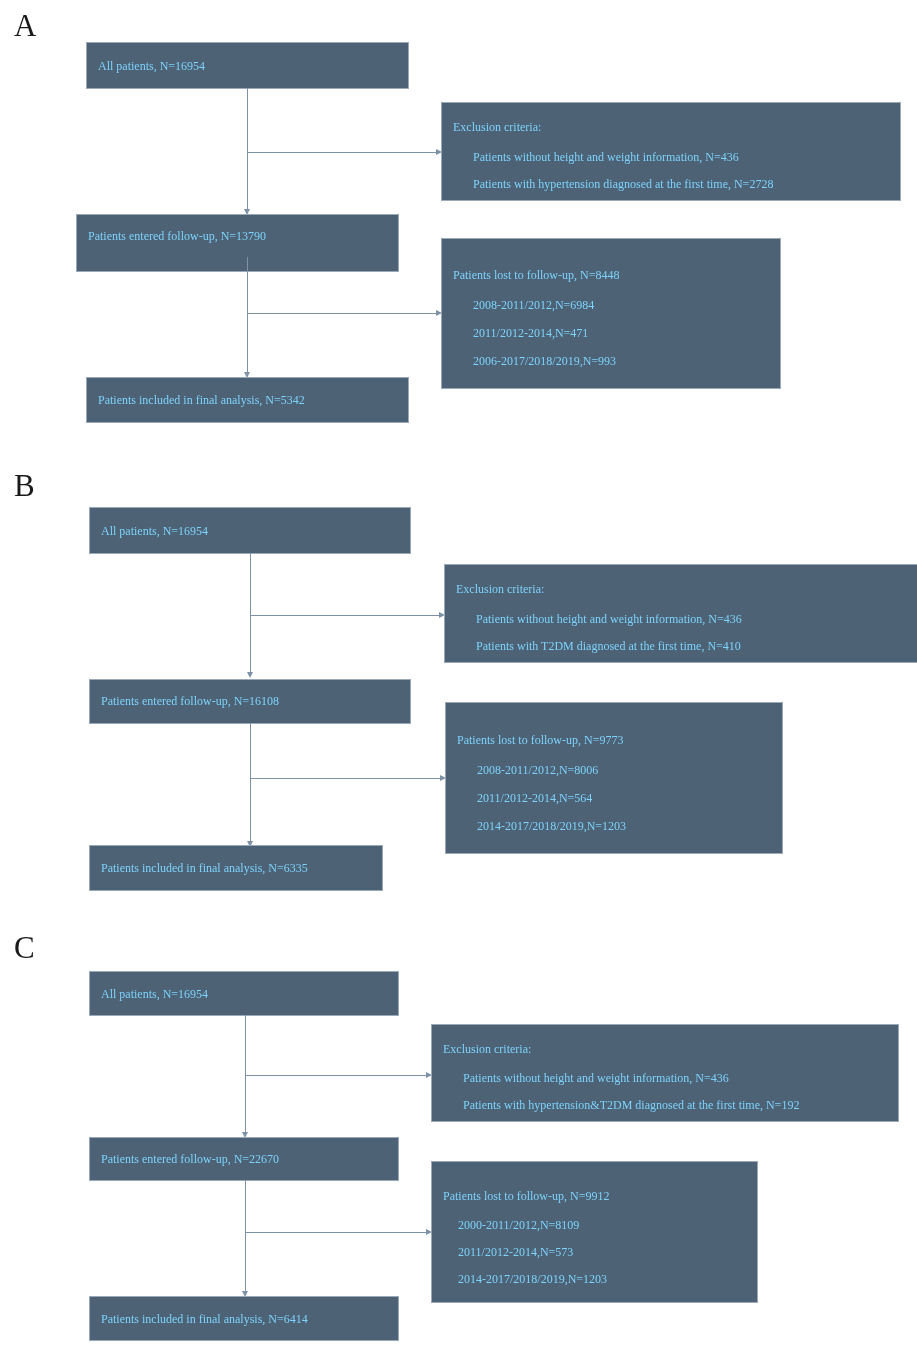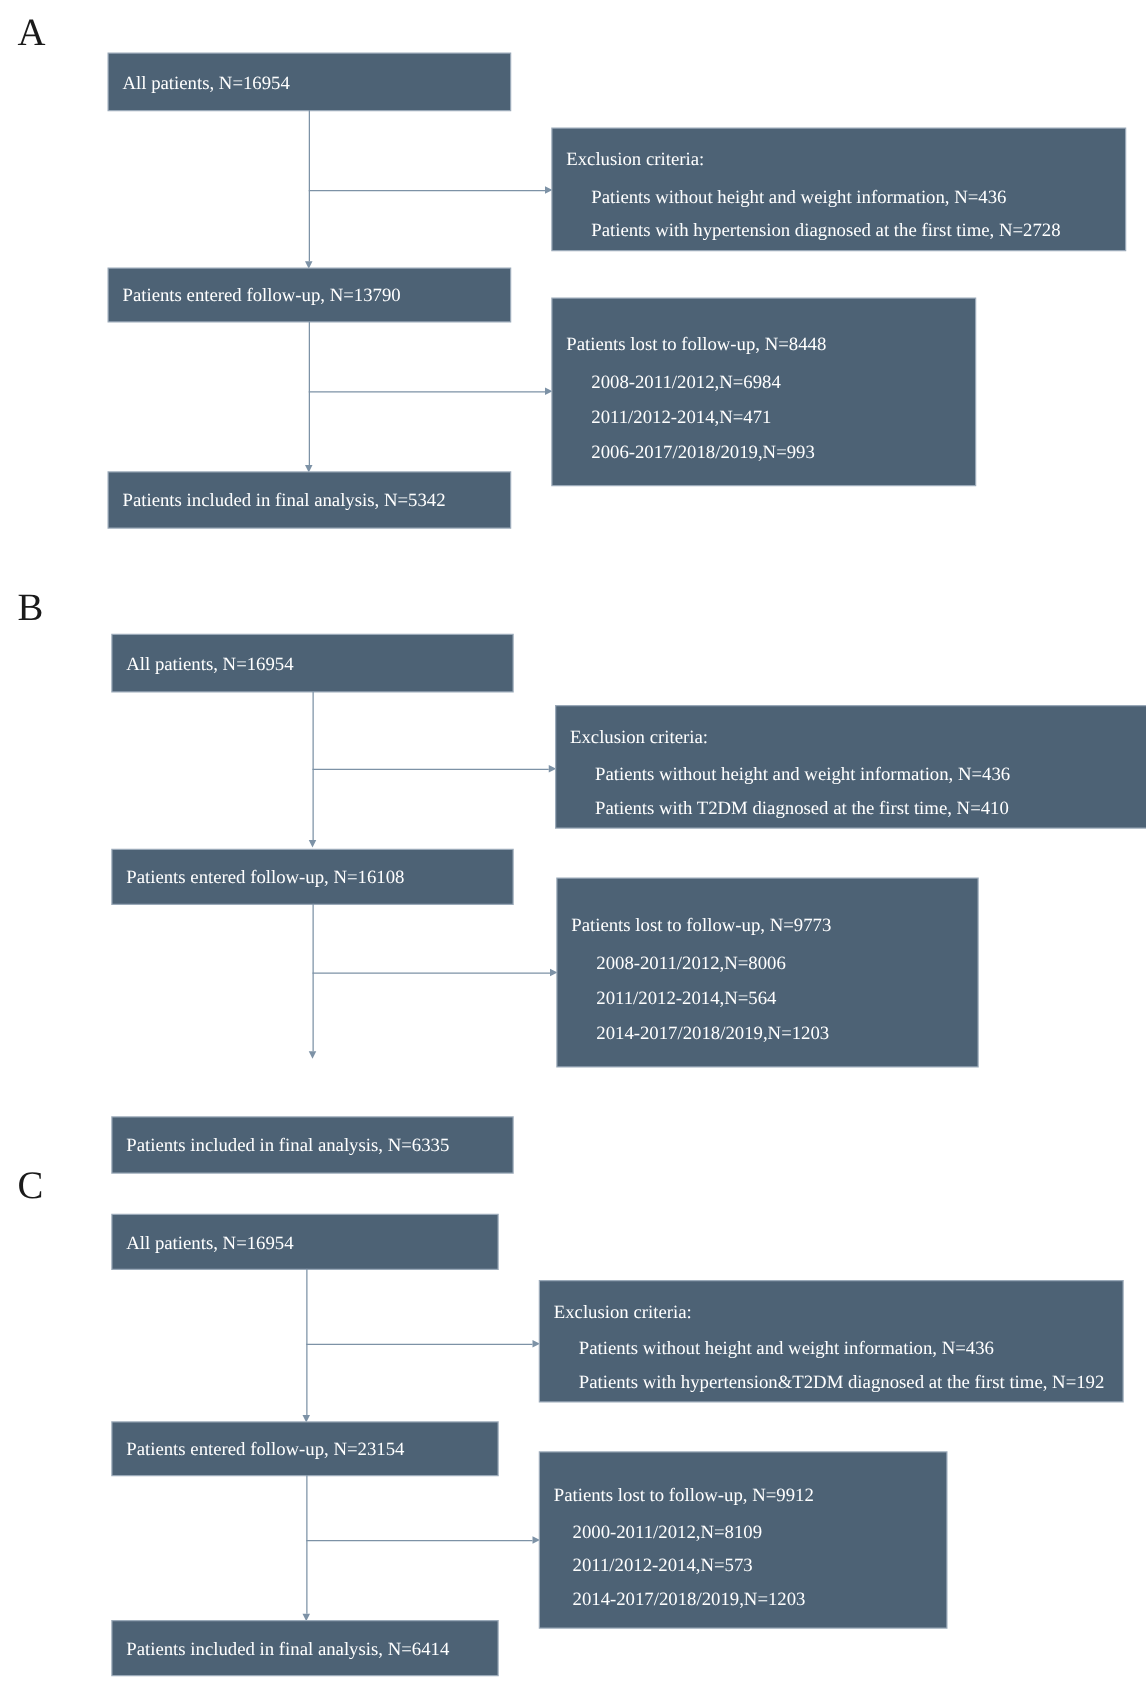--- a/index.html
+++ b/index.html
@@ -31,22 +31,22 @@
     position: absolute;
     background: #4d6275;
     color: #ffffff;
     font-family: "Liberation Serif", "DejaVu Serif", serif;
     box-sizing: border-box;
     box-shadow: 0 0 0 1px #9aa9b8;
   }
   .box-line {
     position: absolute;
     white-space: nowrap;
-    font-size: 15px;
-    color: #ffffff;
+    font-size: 12px;
+    color: #7dd3fc;
     line-height: 1;
   }
   .box-line.indent {
     padding-left: 20px;
   }
   .conn {
     position: absolute;
     background: #7d92a6;
   }
   .conn-v {
@@ -88,21 +88,21 @@
 
   <div class="conn conn-h" style="left:247px; top:152px; width:189px;"></div>
   <div class="arrow-right" style="left:436px; top:149px;"></div>
 
   <div class="box" style="left:442px; top:103px; width:458px; height:97px;">
     <div class="box-line" style="left:11px; top:18px;">Exclusion criteria:</div>
     <div class="box-line indent" style="left:11px; top:48px;">Patients without height and weight information, N=436</div>
     <div class="box-line indent" style="left:11px; top:75px;">Patients with hypertension diagnosed at the first time, N=2728</div>
   </div>
 
-  <div class="box" style="left:87px; top:215px; width:321px; height:42px;">
+  <div class="box" style="left:77px; top:215px; width:321px; height:56px;">
     <div class="box-line" style="left:11px; top:15px;">Patients entered follow-up, N=13790</div>
   </div>
 
   <div class="conn conn-v" style="left:247px; top:257px; height:115px;"></div>
   <div class="arrow-down" style="left:244px; top:372px;"></div>
 
   <div class="conn conn-h" style="left:247px; top:313px; width:189px;"></div>
   <div class="arrow-right" style="left:436px; top:310px;"></div>
 
   <div class="box" style="left:442px; top:239px; width:338px; height:149px;">
@@ -147,21 +147,21 @@
   <div class="conn conn-h" style="left:250px; top:328px; width:190px;"></div>
   <div class="arrow-right" style="left:440px; top:325px;"></div>
 
   <div class="box" style="left:446px; top:253px; width:336px; height:150px;">
     <div class="box-line" style="left:11px; top:31px;">Patients lost to follow-up, N=9773</div>
     <div class="box-line indent" style="left:11px; top:61px;">2008-2011/2012,N=8006</div>
     <div class="box-line indent" style="left:11px; top:89px;">2011/2012-2014,N=564</div>
     <div class="box-line indent" style="left:11px; top:117px;">2014-2017/2018/2019,N=1203</div>
   </div>
 
-  <div class="box" style="left:90px; top:396px; width:320px; height:44px;margin-top:48px;">
+  <div class="box" style="left:90px; top:396px; width:292px; height:44px;">
     <div class="box-line" style="left:11px; top:16px;">Patients included in final analysis, N=6335</div>
   </div>
 </div>
 
 <div class="panel" style="top:910px;height:449px;">
 
   <div class="panel-letter" style="left:14px; top:22px;">C</div>
 
   <div class="box" style="left:90px; top:62px; width:308px; height:43px;">
     <div class="box-line" style="left:11px; top:16px;">All patients, N=16954</div>
@@ -173,21 +173,21 @@
   <div class="conn conn-h" style="left:245px; top:165px; width:181px;"></div>
   <div class="arrow-right" style="left:426px; top:162px;"></div>
 
   <div class="box" style="left:432px; top:115px; width:466px; height:96px;">
     <div class="box-line" style="left:11px; top:18px;">Exclusion criteria:</div>
     <div class="box-line indent" style="left:11px; top:47px;">Patients without height and weight information, N=436</div>
     <div class="box-line indent" style="left:11px; top:74px;">Patients with hypertension&amp;T2DM diagnosed at the first time, N=192</div>
   </div>
 
   <div class="box" style="left:90px; top:228px; width:308px; height:42px;">
-    <div class="box-line" style="left:11px; top:15px;">Patients entered follow-up, N=23154</div>
+    <div class="box-line" style="left:11px; top:15px;">Patients entered follow-up, N=22670</div>
   </div>
 
   <div class="conn conn-v" style="left:245px; top:270px; height:111px;"></div>
   <div class="arrow-down" style="left:242px; top:381px;"></div>
 
   <div class="conn conn-h" style="left:245px; top:322px; width:181px;"></div>
   <div class="arrow-right" style="left:426px; top:319px;"></div>
 
   <div class="box" style="left:432px; top:252px; width:325px; height:140px;text-align:right;">
     <div class="box-line" style="left:11px; top:28px;">Patients lost to follow-up, N=9912</div>

